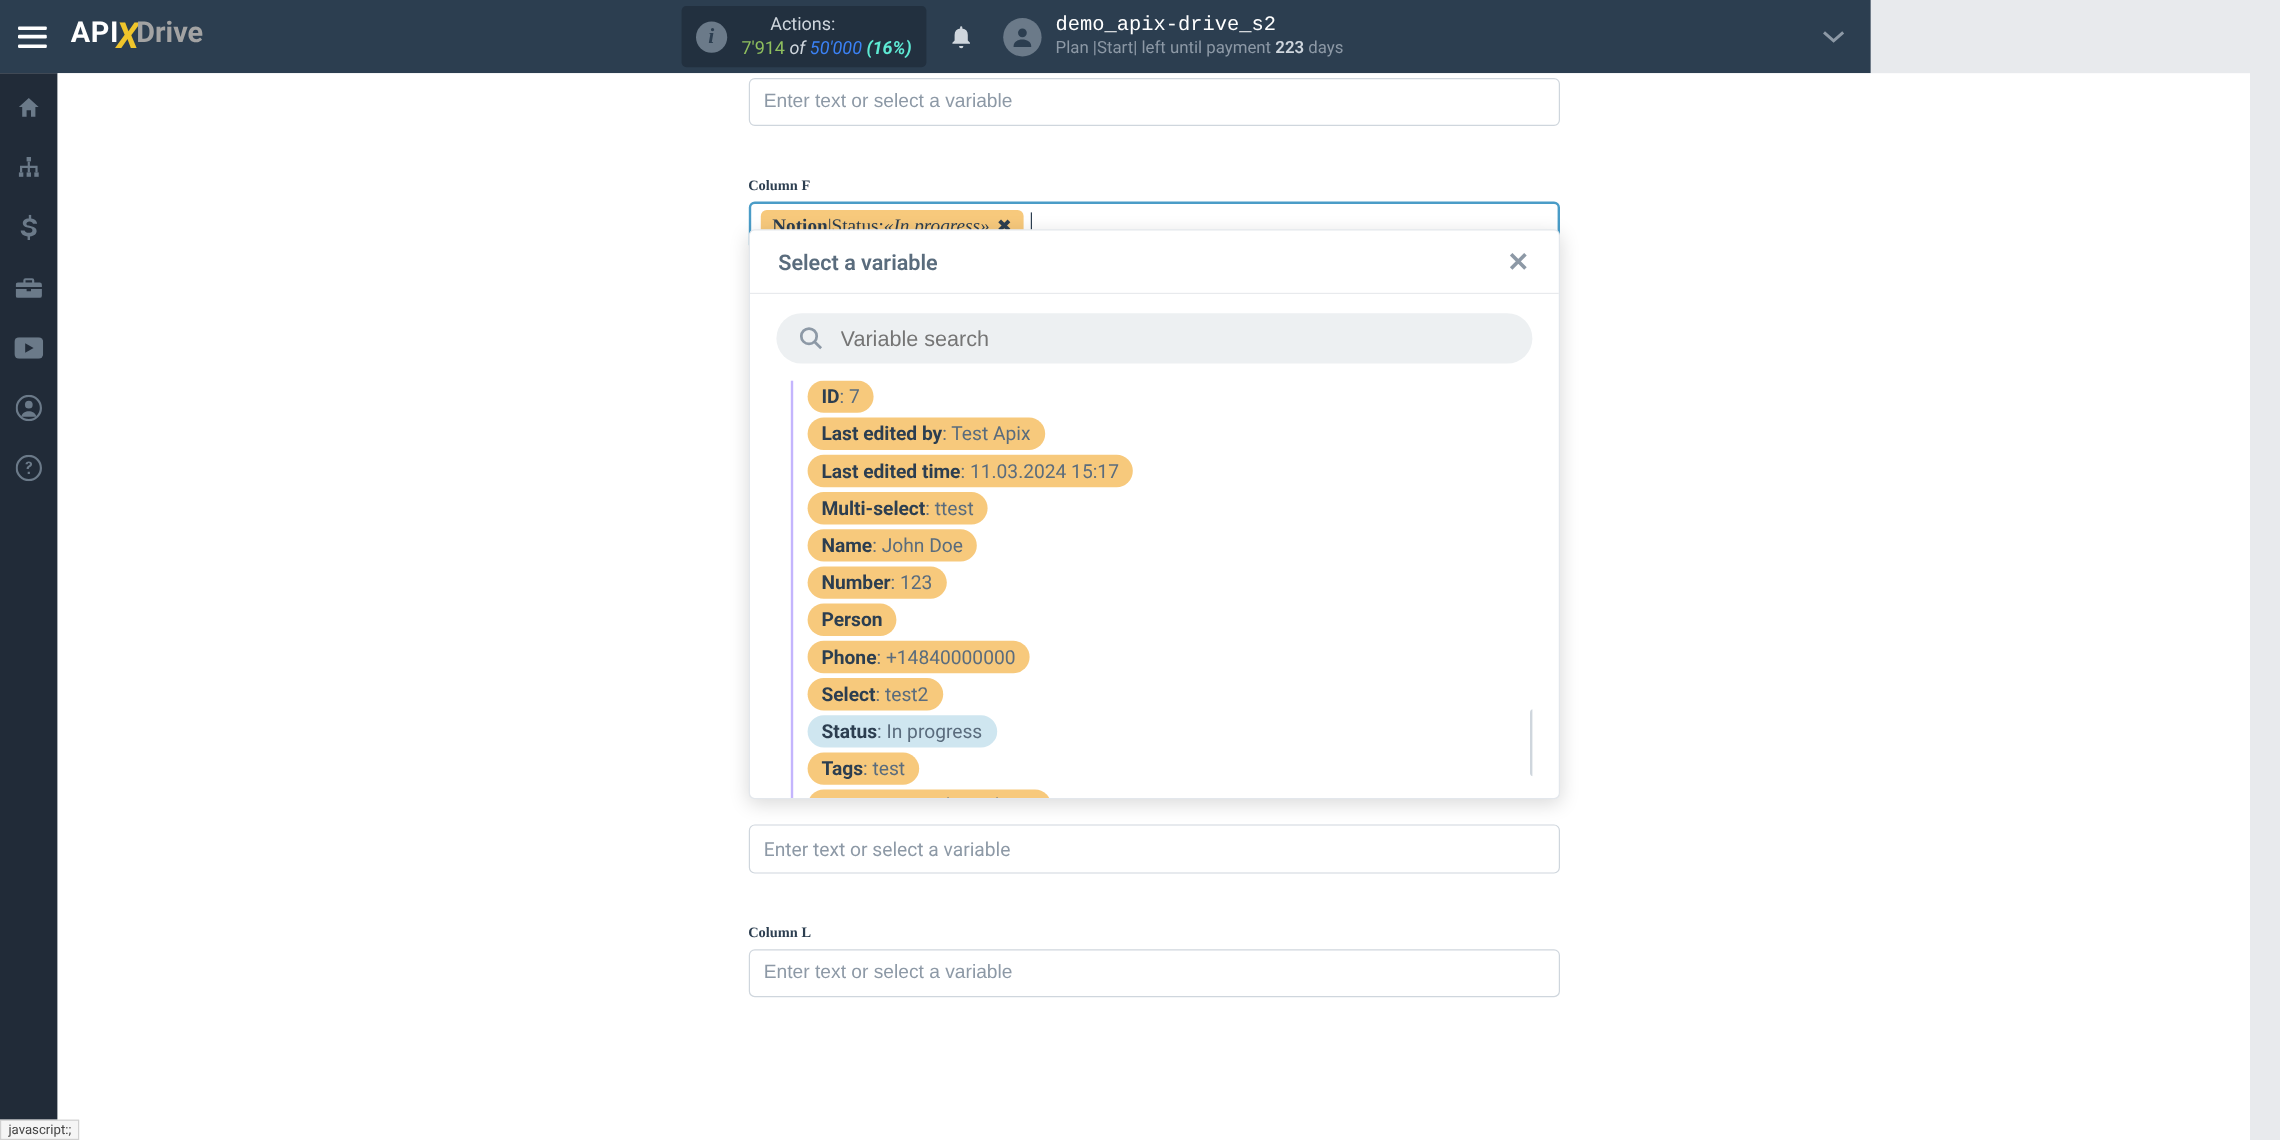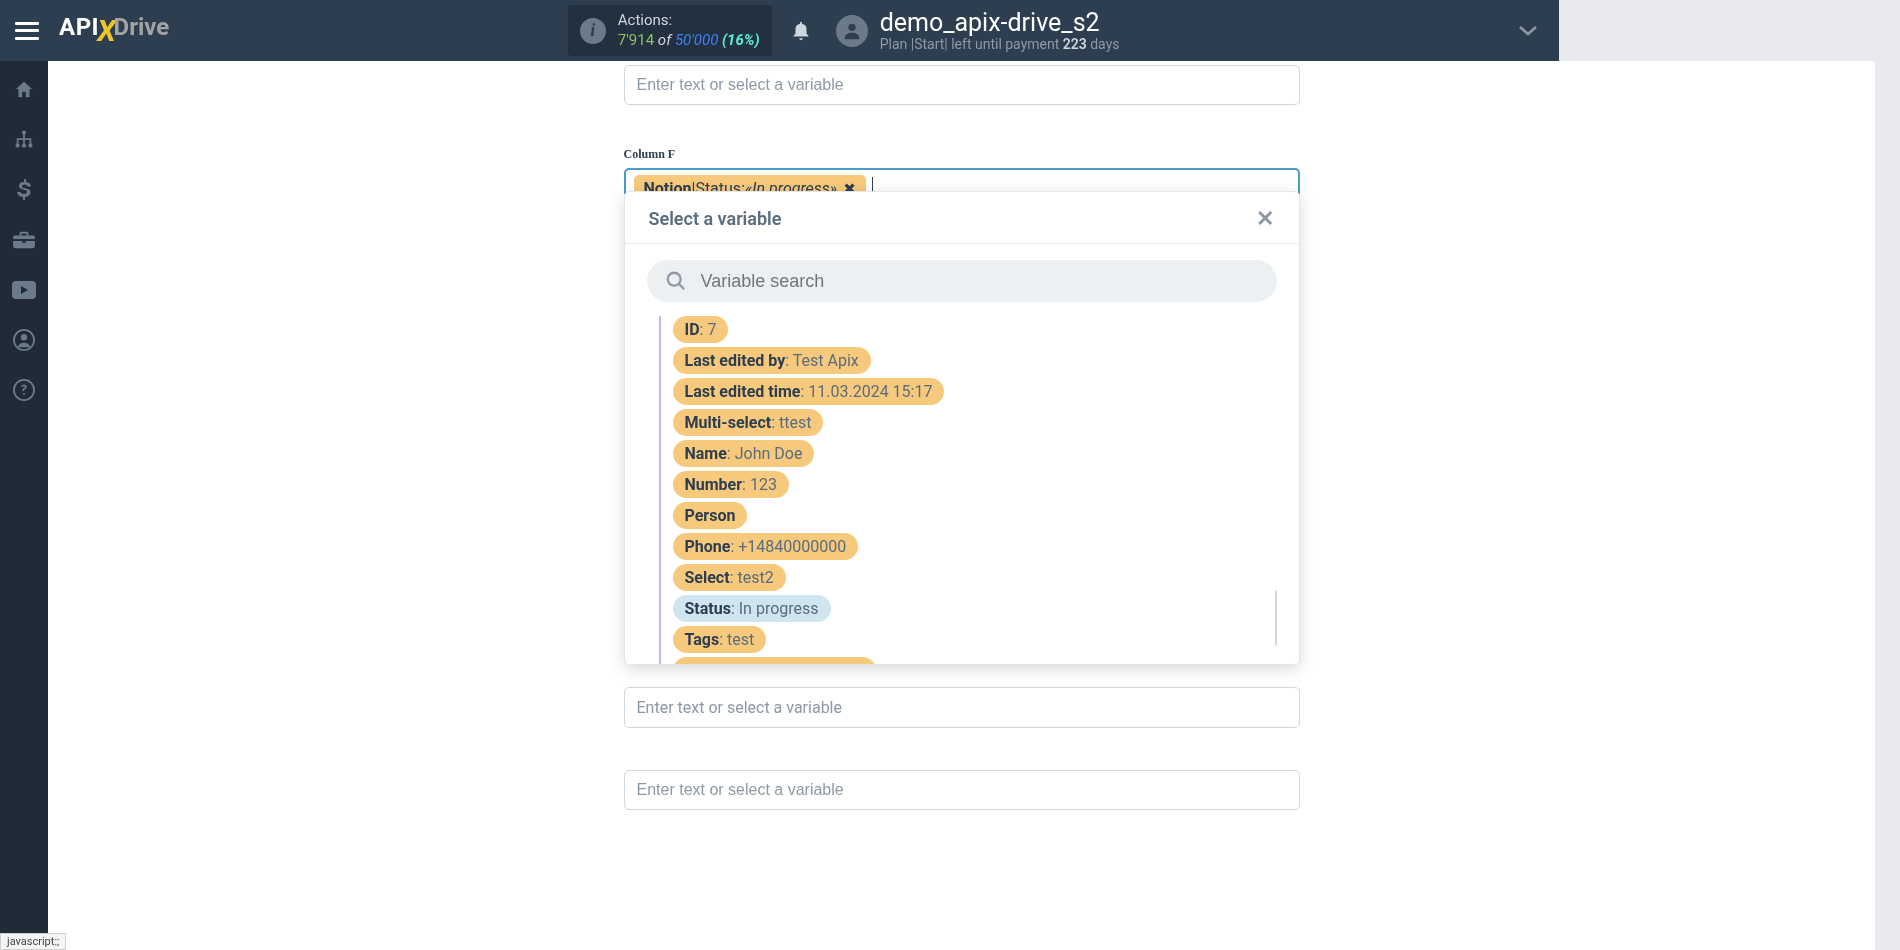--- a/index.html
+++ b/index.html
@@ -28,29 +28,29 @@
 .actions-box {
   background: #22303f;
   border-radius: 4px;
   padding: 6px 12px;
   display: flex;
   align-items: center;
   gap: 12px;
 }
 .info-circle { width: 26px; height: 26px; border-radius: 50%; background: #6b7a89; display: flex; align-items: center; justify-content: center; font-weight: bold; font-style: italic; font-family: serif; color: #2c3e50; font-size: 18px; }
 .actions-text { font-size: 15px; line-height: 1.3; }
-.actions-text .line1 { color: #cfd6dd; }
+.actions-text .line1 { color: #cfd6dd; margin-left: 24px; }
 .actions-text .line2 .used { color: #8fbf5e; }
 .actions-text .line2 .of { color: #cfd6dd; font-style: italic; }
 .actions-text .line2 .total { color: #3b82f6; font-style: italic; }
 .actions-text .line2 .pct { color: #5eead4; font-style: italic; font-weight: bold; }
 .bell-icon { width: 22px; height: 24px; cursor: pointer; }
 .avatar-circle { width: 32px; height: 32px; border-radius: 50%; background: #6b7a89; display: flex; align-items: center; justify-content: center; }
 .user-area { display: flex; align-items: center; gap: 12px; margin-left: 6px; }
-.user-text .uname { font-size: 25px; color: #fff; line-height: 1.1; }
+.user-text .uname { font-size: 17px; color: #fff; line-height: 1.1; font-family: Liberation Mono, monospace; }
 .user-text .plan { font-size: 14px; color: #8d99a6; }
 .user-text .plan b { color: #cfd6dd; font-weight: 600; }
 .chevron { margin-left: auto; margin-right: 6px; cursor: pointer; }
 .sidebar {
   position: absolute;
   top: 61px;
   left: 0;
   width: 48px;
   height: calc(100% - 61px);
   background: #212b38;
@@ -80,21 +80,21 @@
 .field-input {
   width: 100%;
   border: 1px solid #cfd6dd;
   border-radius: 5px;
   padding: 10px 12px;
   font-size: 16px;
   color: #8d99a6;
   background: #fff;
 }
 .field-input::placeholder { color: #8d99a6; }
-.field-input.active { border: 2px solid #4a9cc7; padding: 5px 8px; display: flex; align-items: center; gap: 4px; }
+.field-input.active { border: 2px solid #4a9cc7; padding: 5px 8px; display: flex; align-items: center; gap: 4px; font-family: Liberation Serif, serif; }
 .chip {
   background: #f7c97c;
   border-radius: 5px;
   padding: 4px 10px;
   font-size: 16px;
   color: #2c3e50;
   display: inline-flex;
   align-items: center;
 }
 .chip .src { font-weight: 700; }
@@ -287,18 +287,19 @@
               </div>
             <div class="scrollthumb"></div>
           </div>
         </div>
       </div>
     </div>
 
     <div class="ghost-input" style="margin-top:478px;">Enter text or select a variable</div>
 
     <div class="field" style="margin-top:42px;">
+      <div class="field-label">Column L</div>
       <input class="field-input" placeholder="Enter text or select a variable" style="">
     </div>
   </div>
 </div>
 
 <div class="status-bar">javascript:;</div>
 
 </body></html>

